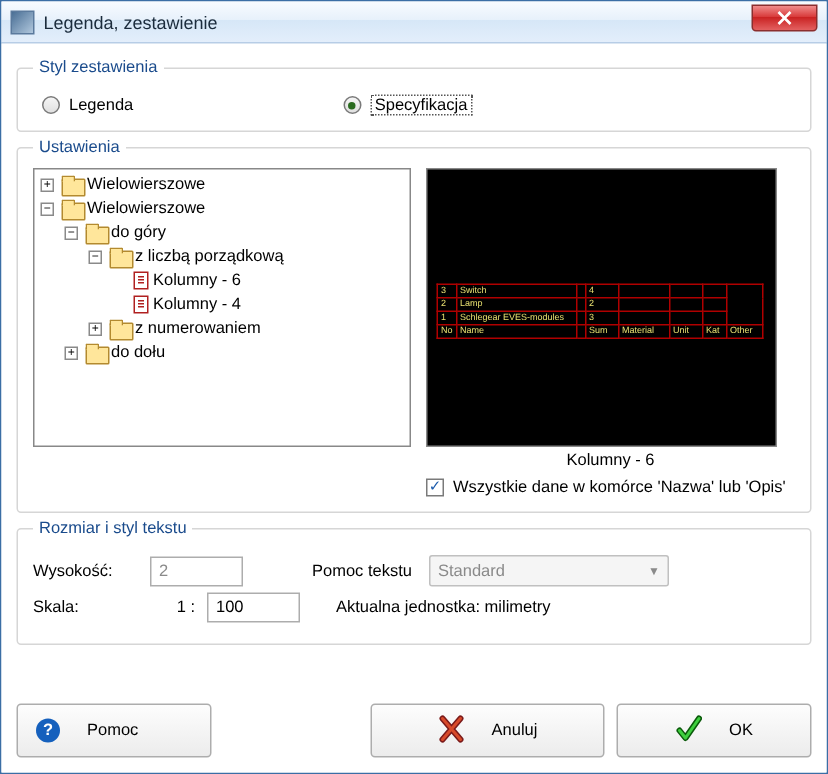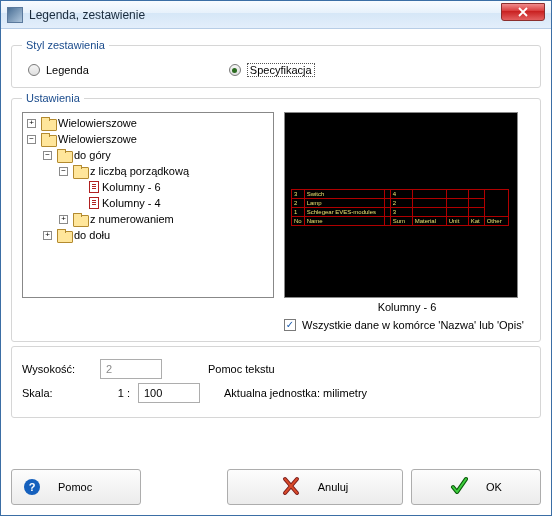--- a/index.html
+++ b/index.html
@@ -304,21 +304,21 @@
     background: linear-gradient(to bottom, #fdfdfd, #ececec);
     border-radius: 3px;
     display: flex;
     align-items: center;
     justify-content: center;
     gap: 18px;
     cursor: pointer;
     padding: 0 12px;
   }
   .btn-help { width: 130px; justify-content:flex-start; padding-left:12px;}
-  .btn-cancel { width: 176px; margin-left:auto;}
+  .btn-cancel { width: 156px; margin-left:auto;}
   .btn-ok { width: 130px; }
   .help-icon {
     width: 16px; height:16px;
     border-radius:50%;
     background:#1560bd;
     color:#fff;
     font-weight:bold;
     font-size:11px;
     display:flex;align-items:center;justify-content:center;
   }
@@ -482,25 +482,30 @@
           <div class="preview-caption">Kolumny - 6</div>
           <div class="checkbox-row">
             <span class="checkbox checked"></span>
             <span>Wszystkie dane w komórce 'Nazwa' lub 'Opis'</span>
           </div>
         </div>
       </div>
     </fieldset>
 
     <fieldset>
+      <legend>Rozmiar i styl tekstu</legend>
       <div class="text-row">
         <span class="col-label">Wysokość:</span>
         <input class="text-input disabled" readonly="" value="2" style="">
         <span style="width:30px"></span>
         <span style="width:70px">Pomoc tekstu</span>
+        <div class="style-select">
+          <span>Standard</span>
+          <span class="chev">▼</span>
+        </div>
       </div>
       <div class="text-row">
         <span class="col-label">Skala:</span>
         <span class="scale-prefix">1 :</span>
         <input class="text-input" value="100" style="">
         <span style="width:8px"></span>
         <span>Aktualna jednostka: milimetry</span>
       </div>
     </fieldset>
 

